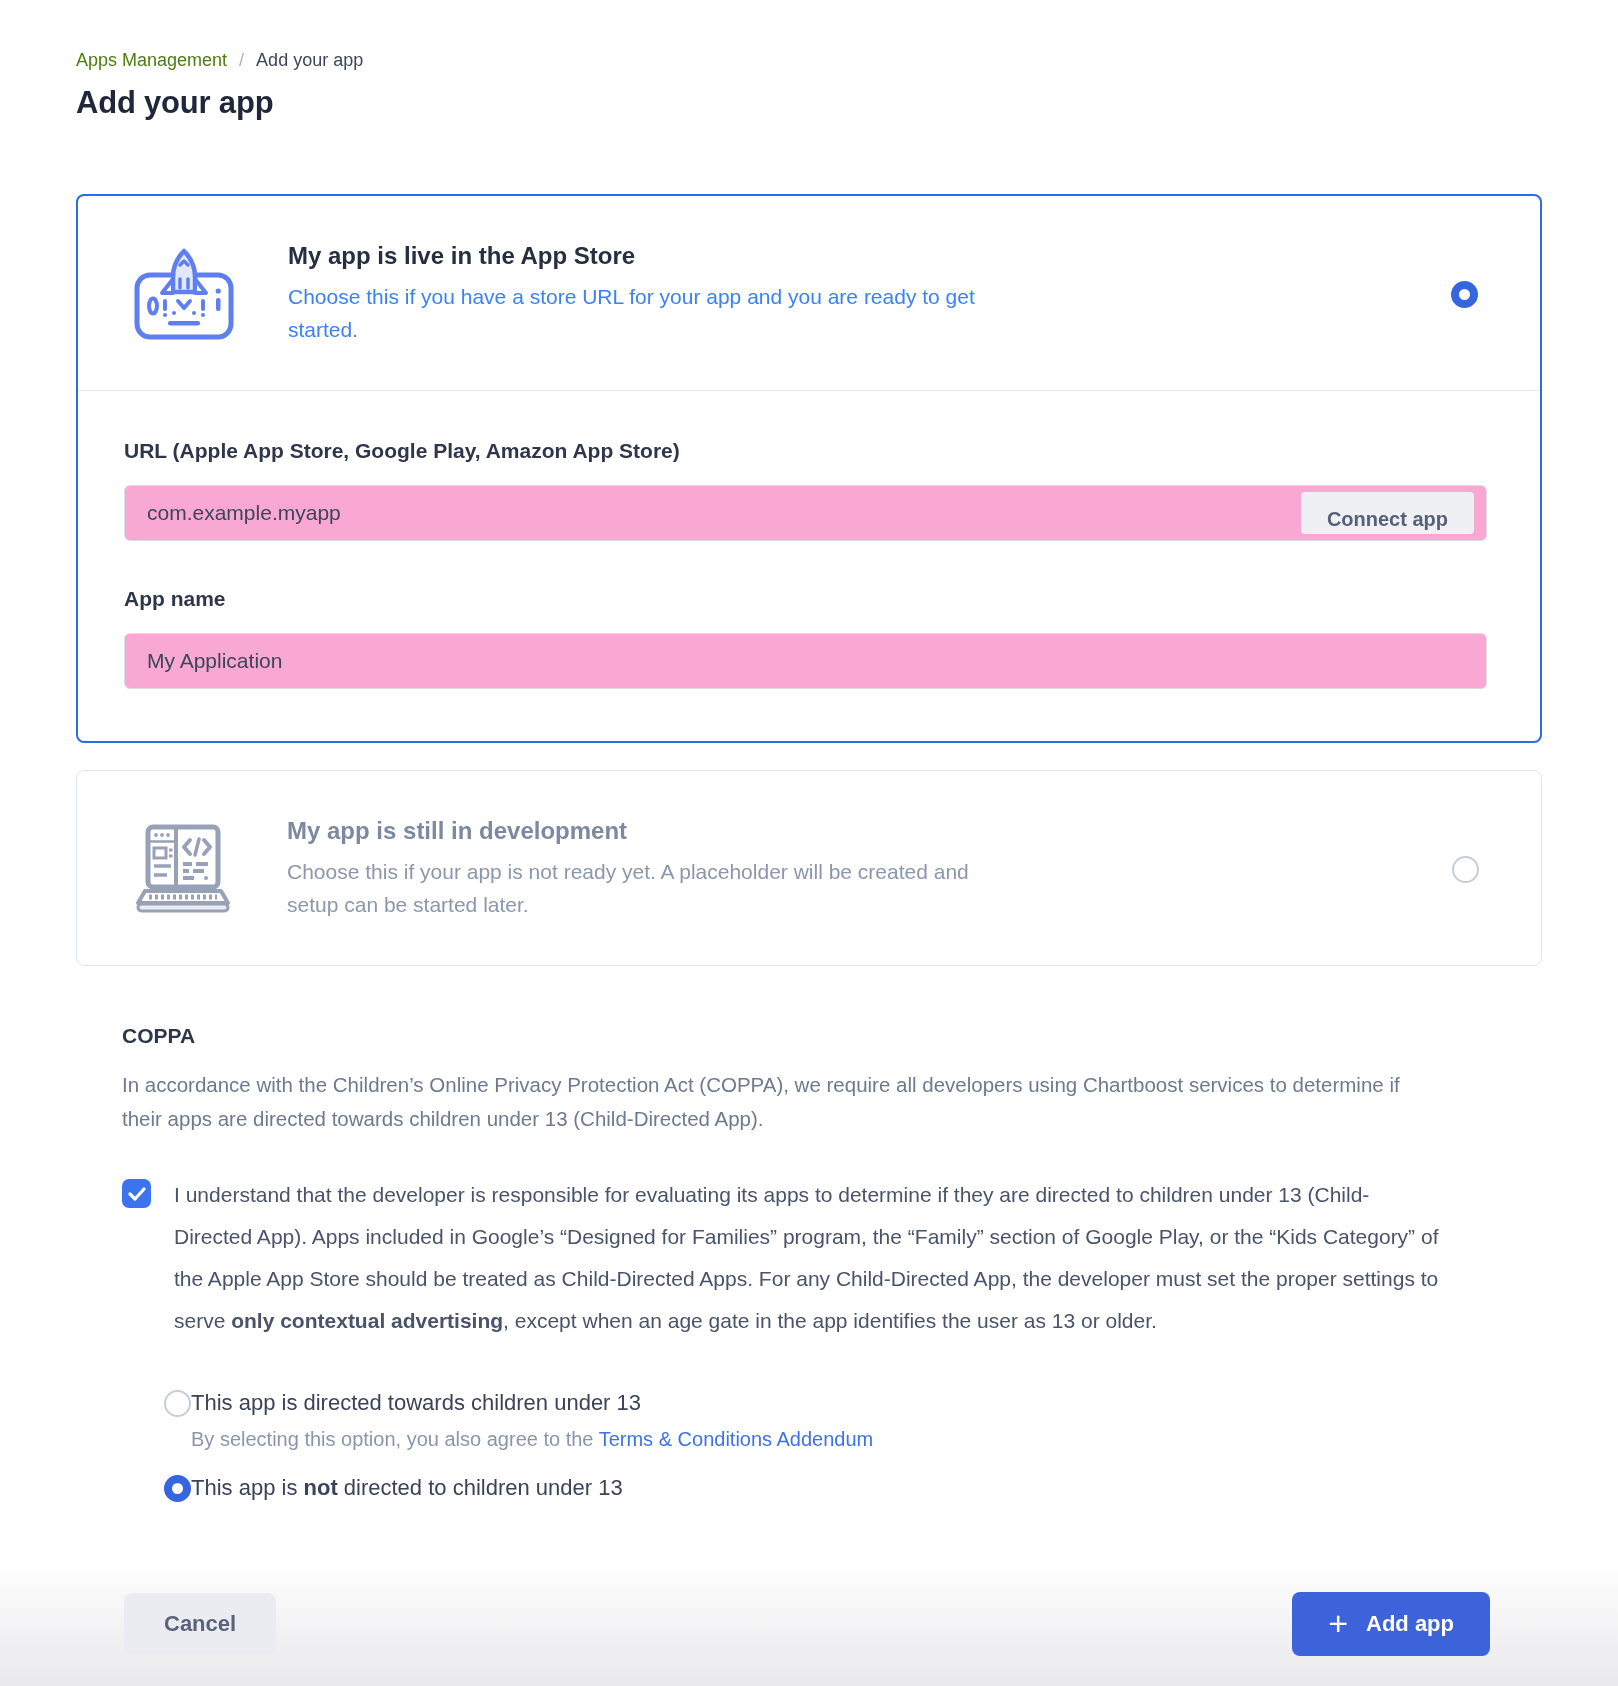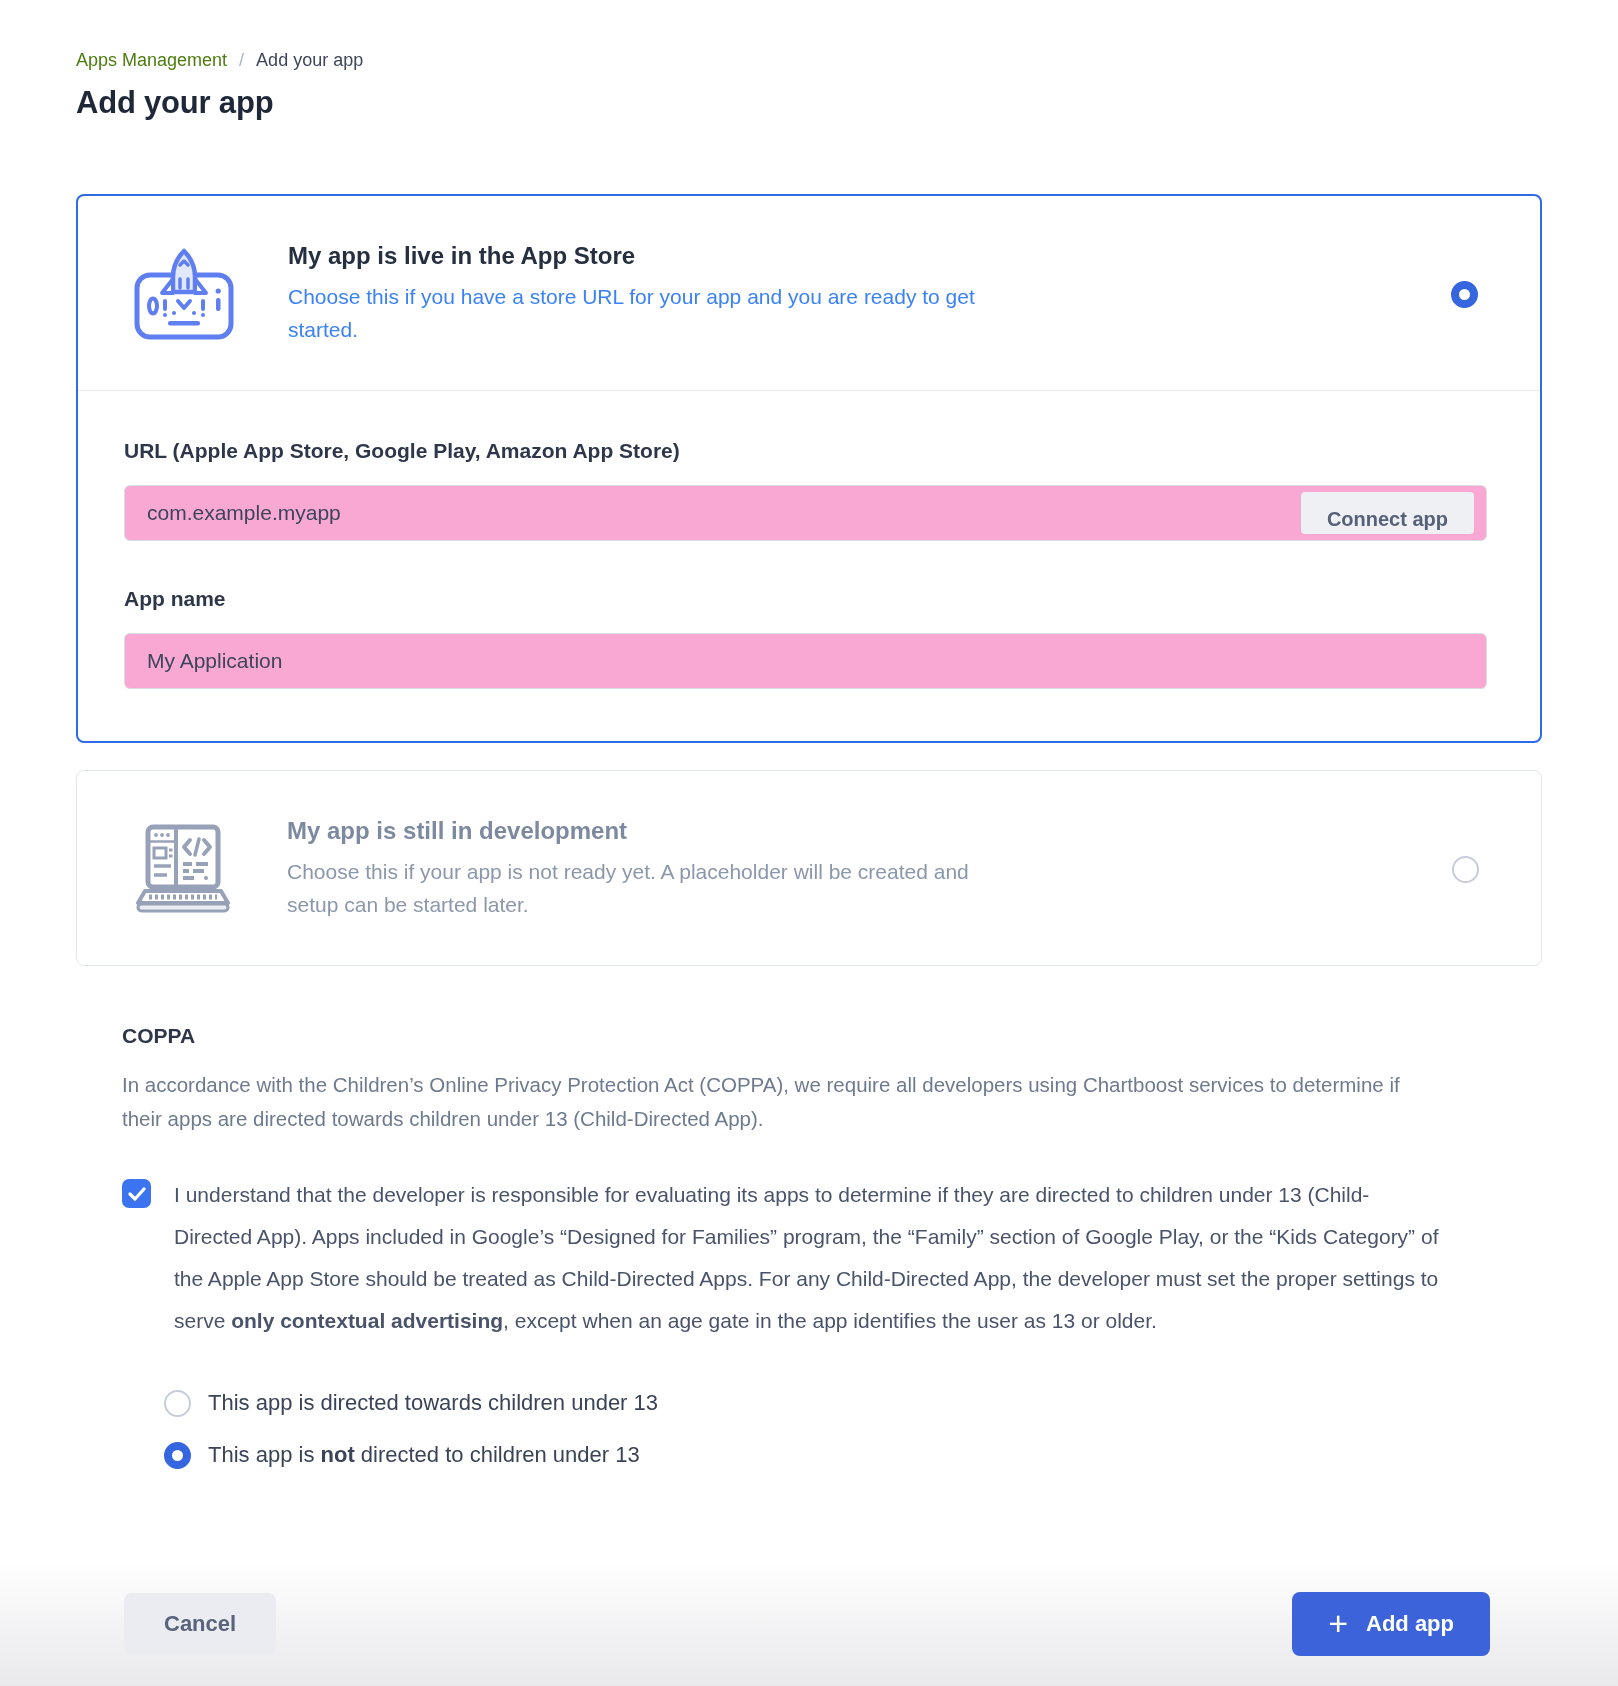--- a/index.html
+++ b/index.html
@@ -57,21 +57,21 @@
   .coppa h3 { margin: 0 0 20px; font-size: 21px; font-weight: 700; color: #2e3749; }
   .coppa .intro { margin: 0 0 38px; font-size: 20.5px; line-height: 34px; color: #6e7a8e; max-width: 1280px; }
   .ack-row { display: flex; align-items: flex-start; gap: 23px; }
   .checkbox {
     width: 29px; height: 29px; border-radius: 7px; background: #3b74ee;
     flex: none; margin-top: 5px; display: flex; align-items: center; justify-content: center; cursor: pointer;
   }
   .ack { margin: 0; font-size: 21px; line-height: 42px; color: #49536a; max-width: 1270px; }
   .ack b, .radio-line b { font-weight: 700; }
 
-  .radio-option { display: flex; align-items: flex-start; gap: 17px; margin-top: 46px; padding-left: 42px; }
+  .radio-option { display: flex; align-items: flex-start; margin-top: 46px; padding-left: 42px; }
   .radio-option.second { margin-top: 22px; }
   .radio-option .radio { flex: none; margin-top: 2px; }
   .radio-line { font-size: 22px; color: #3a4357; line-height: 30px; }
   .note { margin: 10px 0 0; font-size: 20px; color: #8b96a9; }
   .note a { color: #3e73e8; text-decoration: none; cursor: pointer; }
 
   
   footer {
     position: absolute; left: 0; right: 0; bottom: 0; height: 124px;
     background: linear-gradient(180deg, rgba(235,236,239,0) 0%, #efeff1 70%, #e9e9eb 100%);
@@ -190,20 +190,21 @@
           <path d="M2 7 L7 12 L16 2" stroke="#ffffff" stroke-width="3.2" fill="none" stroke-linecap="round" stroke-linejoin="round"></path>
         </svg>
       </span>
       <p class="ack"><span>I understand that the developer is responsible for evaluating its apps to determine if they are directed to children under 13 (Child-Directed App). Apps included in Google’s “Designed for Families” program, the “Family” section of Google Play, or the “Kids Category” of the Apple App Store should be treated as Child-Directed Apps. For any Child-Directed App, the developer must set the proper settings to serve </span><b>only contextual advertising</b><span>, except when an age gate in the app identifies the user as 13 or older.</span></p>
     </div>
 
     <div class="radio-option">
       <span class="radio off"></span>
       <div>
         <span class="radio-line">This app is directed towards children under 13</span>
+        <p class="note"><span>By selecting this option, you also agree to the </span><a>Terms &amp; Conditions Addendum</a></p>
       </div>
     </div>
 
     <div class="radio-option second">
       <span class="radio on"></span>
       <span class="radio-line"><span>This app is </span><b>not</b><span> directed to children under 13</span></span>
     </div>
   </section>
 
 </div>

